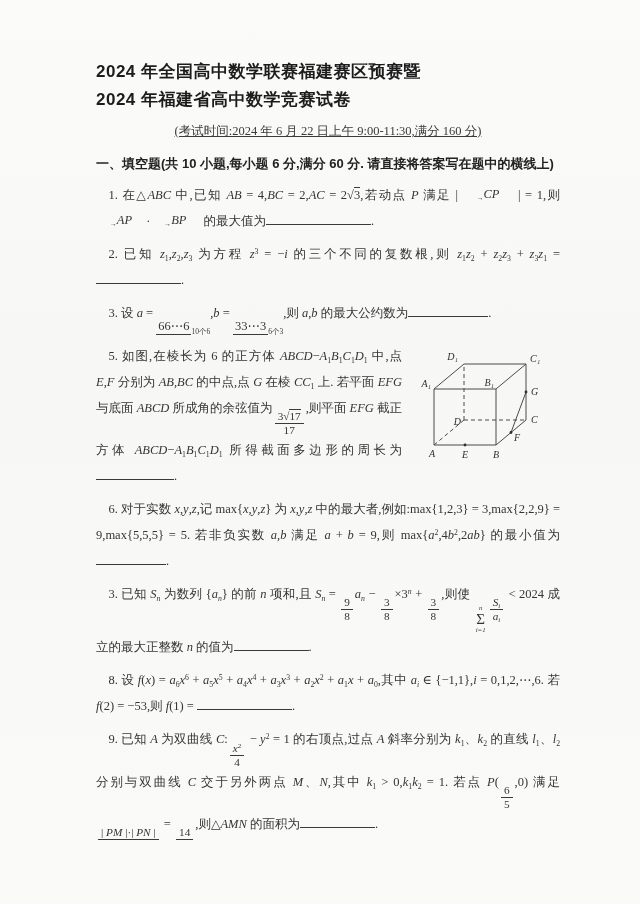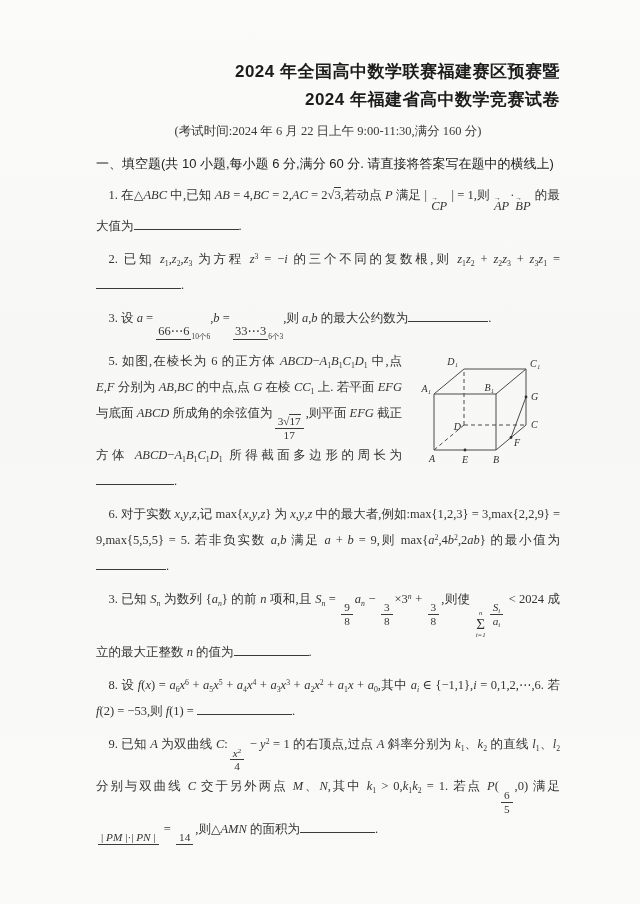--- a/index.html
+++ b/index.html
@@ -7,48 +7,48 @@
   .doc{
     width:640px;height:904px;overflow:hidden;
     background:linear-gradient(180deg,#fbfbfa 0%,#f7f7f6 40%,#fafaf9 100%);
     color:#333;
     font-family:"Liberation Serif","DejaVu Serif",serif;
     font-size:12.5px;
     box-sizing:border-box;
   }
   .content{margin:0 80px 0 96px;padding-top:58px;}
   .title{
-    text-align:right;font-weight:bold;color:#1c1c1c;
+    text-align:left;font-weight:bold;color:#1c1c1c;
     font-family:"Liberation Sans","DejaVu Sans",sans-serif;
     font-size:17px;line-height:28px;letter-spacing:0.5px;
   }
   .exam-info{
-    text-align:center;color:#3a3a3a;font-size:12.5px;margin-top:7px;line-height:20px;
+    text-align:center;color:#3a3a3a;font-size:12.5px;margin-top:7px;line-height:20px;text-decoration:underline;
   }
   .section-header{
     font-family:"Liberation Sans","DejaVu Sans",sans-serif;
-    font-weight:normal;color:#222;font-size:13px;margin-top:12px;line-height:22px;
+    font-weight:bold;color:#222;font-size:13px;margin-top:12px;line-height:22px;
   }
   .q{
     margin-top:7px;line-height:26px;text-indent:1em;color:#343434;
     text-align:justify;
   }
   .q .t{font-family:"Liberation Serif","DejaVu Serif",serif;}
   .mi{font-style:italic;font-family:"Liberation Serif","DejaVu Serif",serif;}
   sub,sup{font-size:0.62em;line-height:0;}
   sub{vertical-align:-0.35em;}
   sup{vertical-align:0.55em;}
   .blank{display:inline-block;border-bottom:1px solid #3a3a3a;height:1em;vertical-align:baseline;text-indent:0;}
   .frac{
     display:inline-flex;flex-direction:column;align-items:center;
     vertical-align:-0.75em;line-height:1.15;font-size:0.9em;margin:0 2px;text-indent:0;
   }
   .frac .num{border-bottom:1px solid #3a3a3a;padding:0 3px;}
   .frac .den{padding:0 3px;}
-  .vec{display:inline-flex;flex-direction:column;align-items:flex-start;line-height:1;vertical-align:-0.1em;margin:0 1px;text-indent:0;}
+  .vec{display:inline-flex;align-items:flex-end;line-height:1;vertical-align:-0.1em;margin:0 14px;text-indent:0;}
   .vec .arr{font-size:0.55em;height:0.6em;line-height:0.6em;}
   .sqrt{white-space:nowrap;}
   .sqrt .rad{border-top:1px solid #3a3a3a;}
   .ub{display:inline-flex;flex-direction:row;align-items:center;vertical-align:-1.05em;line-height:1.2;text-indent:0;}
   .ub .ubt{border-bottom:1px solid #3a3a3a;padding:0 2px;}
   .ub .ubb{font-size:0.6em;color:#3a3a3a;margin-top:8px;}
   .sum{display:inline-flex;flex-direction:column;align-items:center;line-height:1;vertical-align:-1.0em;margin:0 2px;text-indent:0;}
   .sum .st,.sum .sb{font-size:0.55em;font-style:italic;}
   .sum .ss{font-size:1.2em;}
   .q5{min-height:122px;}

